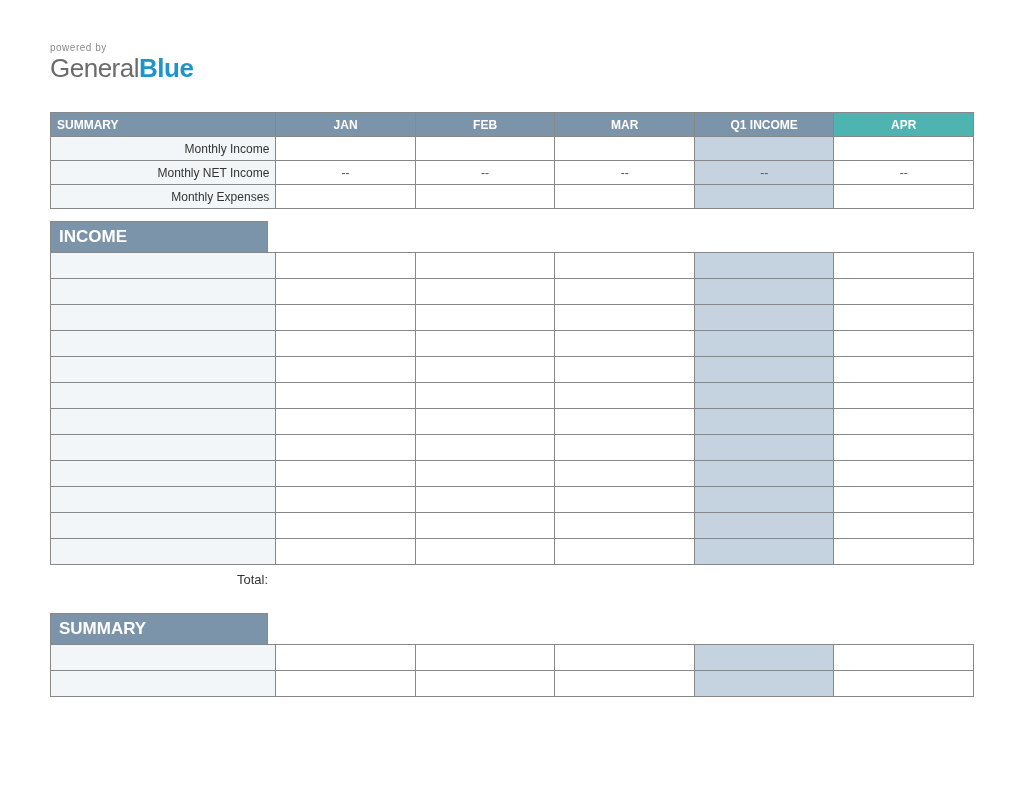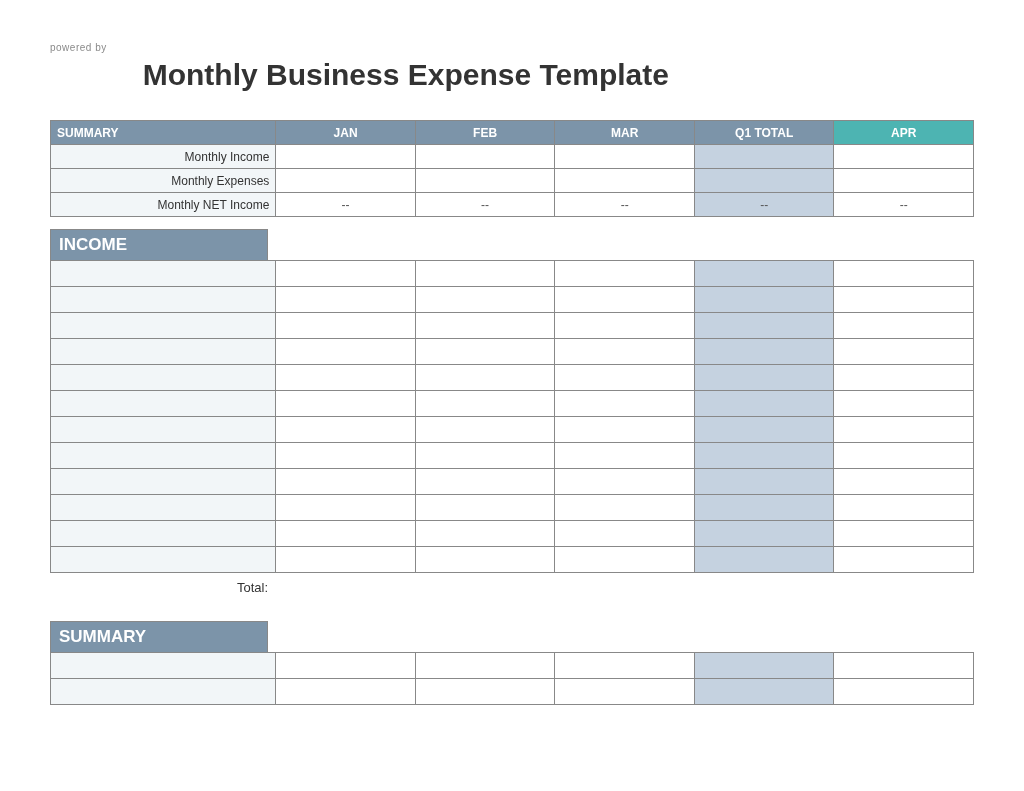--- a/index.html
+++ b/index.html
@@ -108,59 +108,61 @@
       margin-bottom: 26px;
     }
     .expenses-section { margin-top: 0; }
   </style>
 </head>
 <body>
 
 <div class="header">
   <div class="logo">
     <span class="powered">powered by</span>
+    <span class="brand">
+      <span class="g1">General</span><span class="g2">Blue</span>
+    </span>
   </div>
-  <div class="title">Monthly Business Expense Template</div>
 </div>
 
 <table class="summary-table">
   <thead>
     <tr>
       <th class="first">SUMMARY</th>
       <th class="col-m">JAN</th>
       <th class="col-m">FEB</th>
       <th class="col-m">MAR</th>
-      <th class="col-q">Q1 TOTAL</th>
+      <th class="col-q">Q1 INCOME</th>
       <th class="teal col-a">APR</th>
     </tr>
   </thead>
   <tbody>
     <tr>
       <td class="label">Monthly Income</td>
       <td class="val"></td>
       <td class="val"></td>
       <td class="val"></td>
       <td class="val q1"></td>
       <td class="val"></td>
     </tr>
     <tr>
+      <td class="label">Monthly NET Income</td>
+      <td class="val">--</td>
+      <td class="val">--</td>
+      <td class="val">--</td>
+      <td class="val q1">--</td>
+      <td class="val">--</td>
+    </tr>
+    <tr>
       <td class="label">Monthly Expenses</td>
       <td class="val"></td>
       <td class="val"></td>
       <td class="val"></td>
       <td class="val q1"></td>
       <td class="val"></td>
-    </tr>
-    <tr>
-      <td class="label">Monthly NET Income</td>
-      <td class="val">--</td>
-      <td class="val">--</td>
-      <td class="val">--</td>
-      <td class="val q1">--</td>
-      <td class="val">--</td>
     </tr>
   </tbody>
 </table>
 
 <div>
   <div class="section-label">INCOME</div>
   <table class="grid-table">
     <tbody id="income-body">
         <tr>
           <td class="col-label"></td>

